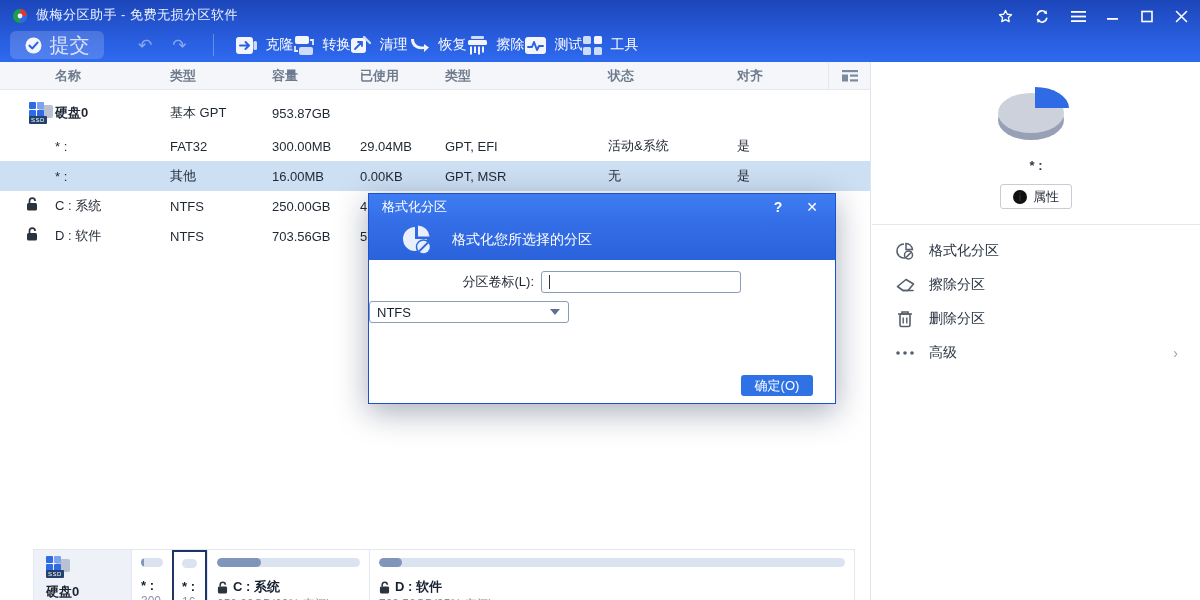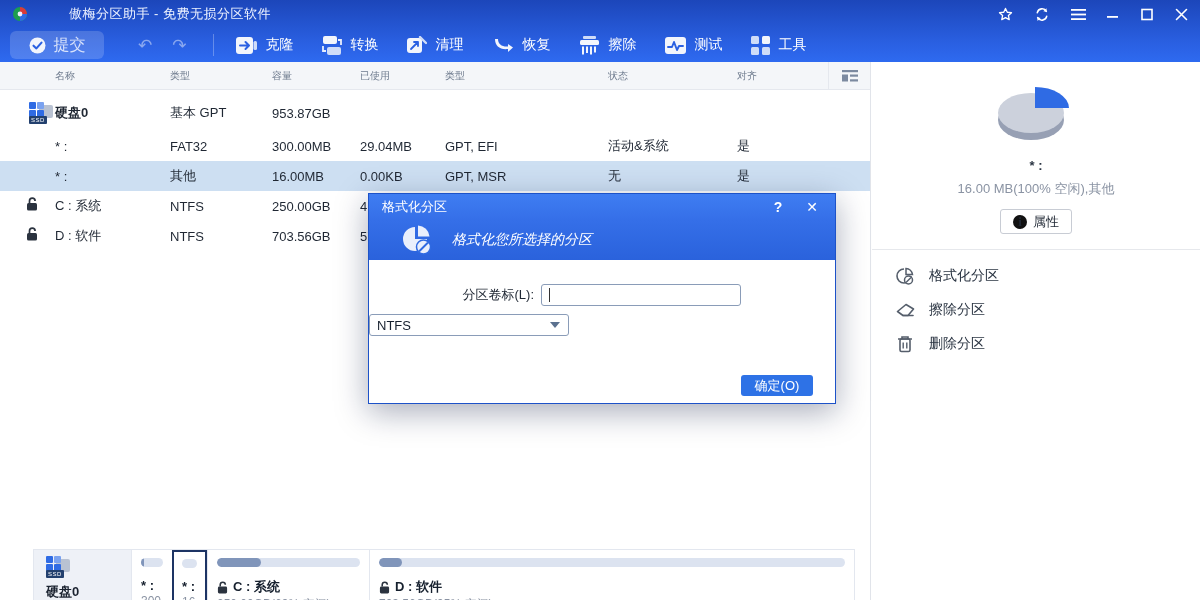--- a/index.html
+++ b/index.html
@@ -3,41 +3,41 @@
 <meta charset="utf-8">
 <style>
   * { margin:0; padding:0; box-sizing:border-box; }
   html,body { width:1200px; height:600px; overflow:hidden; }
   body { font-family:"Liberation Sans","DejaVu Sans",sans-serif; background:#fff; }
   .app { position:relative; width:1200px; height:600px; background:#fff; overflow:hidden; }
 
   
   .header { position:absolute; left:0; top:0; width:1200px; height:62px;
             background:linear-gradient(180deg,#1c46ba 0%, #2a60e2 70%, #2e6af0 100%); }
-  .titlebar { height:28px; display:flex; align-items:center; padding:14px 12px;gap:33px; }
+  .titlebar { height:28px; display:flex; align-items:flex-end; padding:4px 12px; }
   .title-text { color:#eef3ff; font-size:13px; margin-left:8px; letter-spacing:.5px; }
   .win-controls { margin-left:auto; display:flex; align-items:center; gap:21px; }
   .win-controls svg { display:block; }
   .toolbar { height:34px; display:flex; align-items:center; padding-left:10px; }
   .submit-btn { width:94px; height:28px; border-radius:6px; background:rgba(255,255,255,.17);
                 display:flex; align-items:center; justify-content:center; gap:8px; }
-  .submit-btn span { color:#d9e3fb; font-size:16px; }
+  .submit-btn span { color:#d9e3fb; font-size:20px; }
   .undo, .redo { color:rgba(255,255,255,.45); font-size:17px; line-height:1; }
   .undo { margin-left:34px; } .redo { margin-left:20px; }
   .tb-sep { width:1px; height:22px; background:rgba(255,255,255,.28); margin:0 22px 0 26px; }
-  .tools { display:flex; align-items:center; gap:28px; }
+  .tools { display:flex; align-items:center; }
   .tool-item { display:flex; align-items:center; gap:9px; }
   .tool-item span { color:#fff; font-size:14px; }
 
   
   .left-area { position:absolute; left:0; top:62px; width:871px; height:538px;
                background:#fff; border-right:1px solid #e1e4ea; }
   .tbl-header { position:relative; height:28px; background:#f4f6f9; border-bottom:1px solid #e5e8ee; }
   .tbl-header .cell { position:absolute; top:50%; transform:translateY(-50%);
-                      color:#6e7b8e; font-size:10px; white-space:nowrap; }
+                      color:#6e7b8e; font-size:13px; white-space:nowrap;font-weight:bold; }
   .hdr-icon { position:absolute; left:828px; top:0; width:43px; height:28px;
               border-left:1px solid #e5e8ee; display:flex; align-items:center; justify-content:center; }
   .c-name{left:55px}.c-type{left:170px}.c-cap{left:272px}.c-used{left:360px}
   .c-fs{left:445px}.c-status{left:608px}.c-align{left:737px}
   .rows { padding-top:5px; }
   .trow { position:relative; height:30px; }
   .trow.disk { height:36px; }
   .trow .cell { position:absolute; top:50%; transform:translateY(-50%);
                 color:#1f2733; font-size:13px; white-space:nowrap; }
   .trow.selected { background:#cddff2; margin:0; }
@@ -84,22 +84,22 @@
   
   .dialog { position:absolute; left:368px; top:193px; width:468px; height:211px;
             border:1px solid #1d52c8; box-shadow:0 8px 30px rgba(10,20,60,.35); background:#fff; }
   .dlg-title { height:26px; background:linear-gradient(180deg,#3f7df2,#356fe8);
                display:flex; align-items:center; padding:0 13px; }
   .dlg-title .t { color:#fff; font-size:13px; }
   .dlg-title .q { margin-left:auto; color:#fff; font-size:14px; font-weight:bold; }
   .dlg-title .x { margin-left:24px; margin-right:4px; color:#fff; font-size:14px; font-weight:bold; }
   .dlg-band { height:40px; background:linear-gradient(180deg,#356fe8,#2a62dc);
               display:flex; align-items:center; padding-left:30px; gap:17px; }
-  .dlg-band .sub { color:#fff; font-size:14px;font-style:italic; }
-  .dlg-body { position:relative; height:145px; padding-top:23px; }
+  .dlg-band .sub { color:#fff; font-size:14px; }
+  .dlg-body { position:relative; height:145px; padding-top:10px; }
   .f-row { display:flex; align-items:center; margin-bottom:6px; height:24px; }
   .f-row label { width:172px; text-align:right; font-size:13px; color:#1f2733; padding-right:7px; }
   .ctl { width:200px; height:22px; border:1px solid #8a9cb8; border-radius:3px; background:#fff;
          display:flex; align-items:center; padding:0 7px; position:relative; }
   .ctl .caret-line { width:1px; height:14px; background:#333; }
   .ctl .val { font-size:13px; color:#16202e; }
   .ctl .dd { position:absolute; right:8px; width:0; height:0; border-left:5px solid transparent;
              border-right:5px solid transparent; border-top:6px solid #5b718f; }
   .warn-row { display:flex; align-items:center; gap:8px; margin:10px 0 0 15px; }
   .warn-row span { font-size:13px; color:#333; }
@@ -376,21 +376,20 @@
   <div class="right-panel">
     <div class="pie-wrap">
       <svg width="110" height="64" viewBox="0 0 110 64">
         <ellipse cx="50" cy="36" rx="33" ry="20" fill="#97a0b4"></ellipse>
         <ellipse cx="50" cy="29" rx="33" ry="20" fill="#ccd1dc"></ellipse>
         <path d="M54 24 L54 3 A34 21 0 0 1 88 24 Z" fill="#2f6be4"></path>
         <path d="M88 24 L88 30 A34 21 0 0 1 70 41 L62 28 Z" fill="#2456c0" opacity="0"></path>
       </svg>
     </div>
     <div class="pie-label">* :</div>
-    <div class="pie-detail">16.00 MB(100% 空闲),其他</div>
     <div class="props-btn">
       <span class="info-ic">i</span>
       <span>属性</span>
     </div>
     <div class="rp-divider"></div>
 
     <div class="menu">
       <div class="menu-item">
         <span class="mi-ic">
           <svg width="19" height="19" viewBox="0 0 19 19">
@@ -414,20 +413,31 @@
       <div class="menu-item">
         <span class="mi-ic">
           <svg width="16" height="18" viewBox="0 0 16 18">
             <path d="M1 4 H15 M5 4 V2 H11 V4" fill="none" stroke="#555e6b" stroke-width="1.6"></path>
             <rect x="3" y="4" width="10" height="12.5" rx="1.5" fill="none" stroke="#555e6b" stroke-width="1.6"></rect>
             <path d="M6.2 7.5 V13.5 M9.8 7.5 V13.5" stroke="#555e6b" stroke-width="1.4"></path>
           </svg>
         </span>
         <span class="lbl">删除分区</span>
       </div>
+      <div class="menu-item">
+        <span class="mi-ic">
+          <svg width="18" height="4" viewBox="0 0 18 4">
+            <circle cx="2" cy="2" r="1.8" fill="#555e6b"></circle>
+            <circle cx="9" cy="2" r="1.8" fill="#555e6b"></circle>
+            <circle cx="16" cy="2" r="1.8" fill="#555e6b"></circle>
+          </svg>
+        </span>
+        <span class="lbl">高级</span>
+        <span class="chev">›</span>
+      </div>
     </div>
   </div>
 
   <div class="dialog">
     <div class="dlg-title">
       <span class="t">格式化分区</span>
       <span class="q">?</span>
       <span class="x">✕</span>
     </div>
     <div class="dlg-band">

